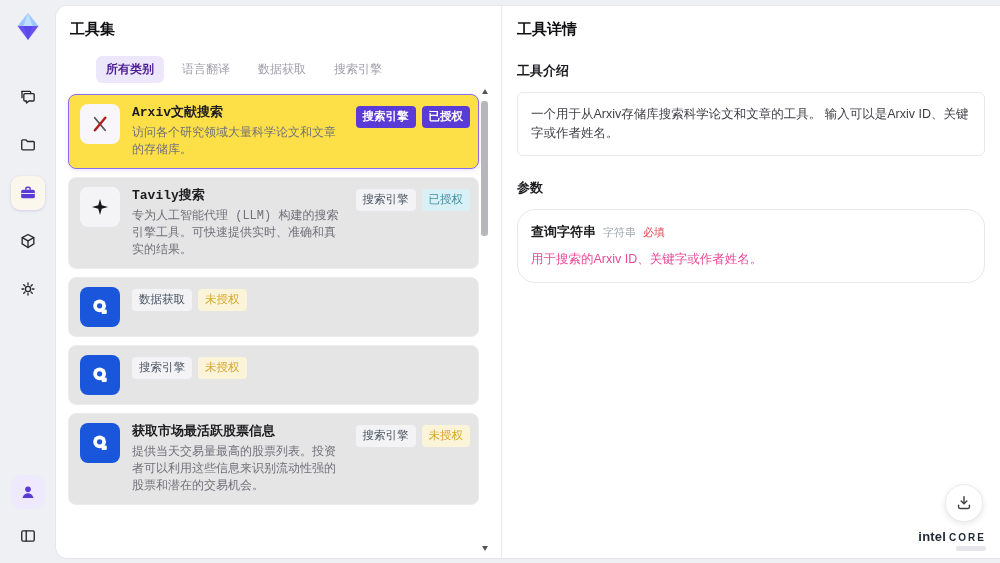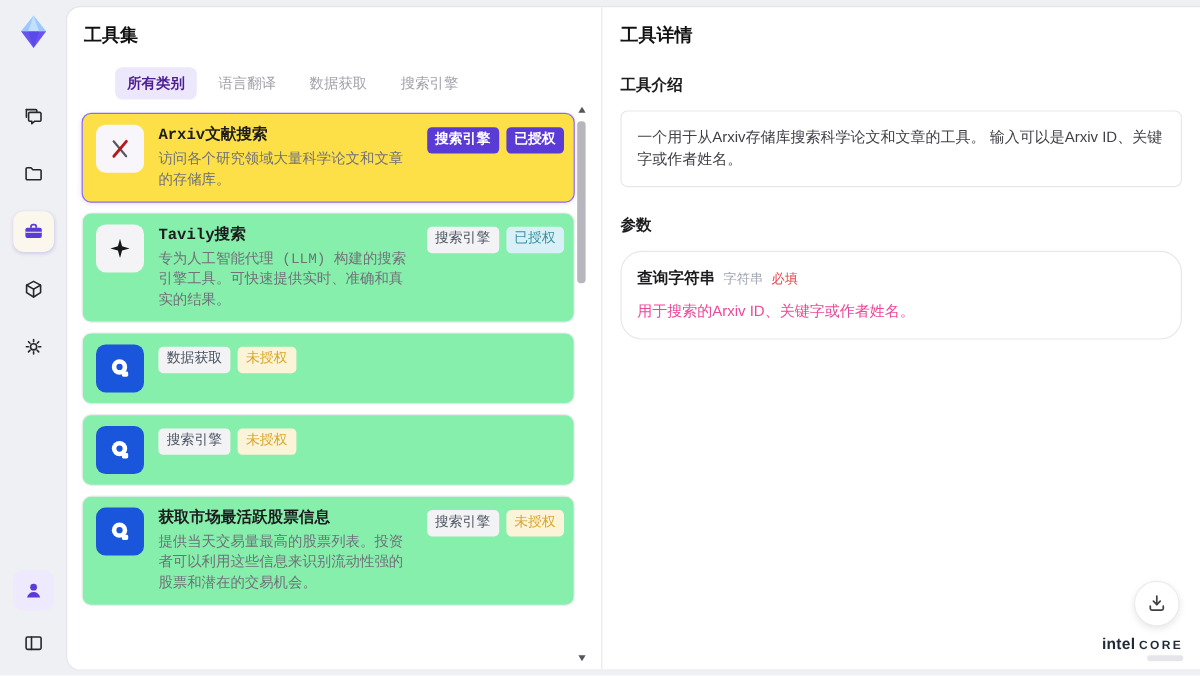--- a/index.html
+++ b/index.html
@@ -20,21 +20,21 @@
   .main { position:absolute; left:55px; top:5px; right:0; bottom:4px; background:#ffffff; border:1px solid #e6e6ea; border-right:none; border-radius:12px 0 0 12px; overflow:hidden; }
 
   
   .left-pane { position:absolute; left:0; top:0; bottom:0; width:445px; padding:14px 22px 0 12px; overflow:hidden;font-family:Liberation Mono, monospace; }
   .page-title { font-size:15px; font-weight:bold; color:#111113; padding-left:2px; }
   .tabs { display:flex; align-items:center; gap:8px; margin-top:17px; }
   .tab { font-size:12px; color:#a1a1aa; padding:5px 10px; border-radius:6px; cursor:pointer; white-space:nowrap; }
   .tab.active { background:#ede7fb; color:#4c1d95; font-weight:bold;margin-left:28px; }
 
   .tool-list { margin-top:11px; display:flex; flex-direction:column; gap:8px; }
-  .card { display:flex; gap:12px; border:1px solid #ececf0; border-radius:8px; background:#86efac; padding:9px 8px 9px 11px; cursor:pointer; }
+  .card { display:flex; gap:12px; border:1px solid #ececf0; border-radius:8px; background:#e5e5e5; padding:9px 8px 9px 11px; cursor:pointer; }
   .card.selected { background:#fde047; border:1.5px solid #8b6cf0; box-shadow:0 1px 4px rgba(123,92,240,.18); }
   .tool-icon { flex:0 0 40px; width:40px; height:40px; border-radius:8px; background:#f4f4f6; display:flex; align-items:center; justify-content:center; }
   .tool-icon.blue { background:#1a56db; }
   .tool-icon.arxiv { background:#f8f5fb; }
   .card-body { flex:1 1 auto; min-width:0; }
   .card-title { font-size:13px; font-weight:bold; color:#1c1c1f; line-height:18px; }
   .card-desc { font-size:12px; color:#71717a; line-height:17px; margin-top:3px; }
   .badges { flex:0 0 auto; display:flex; gap:6px; align-items:flex-start; padding-top:2px; }
   .badge { font-size:11.5px; line-height:1; padding:5px 7px; border-radius:4px; white-space:nowrap; }
   .badge.cat { background:#f3f3f5; color:#4b5563; }

